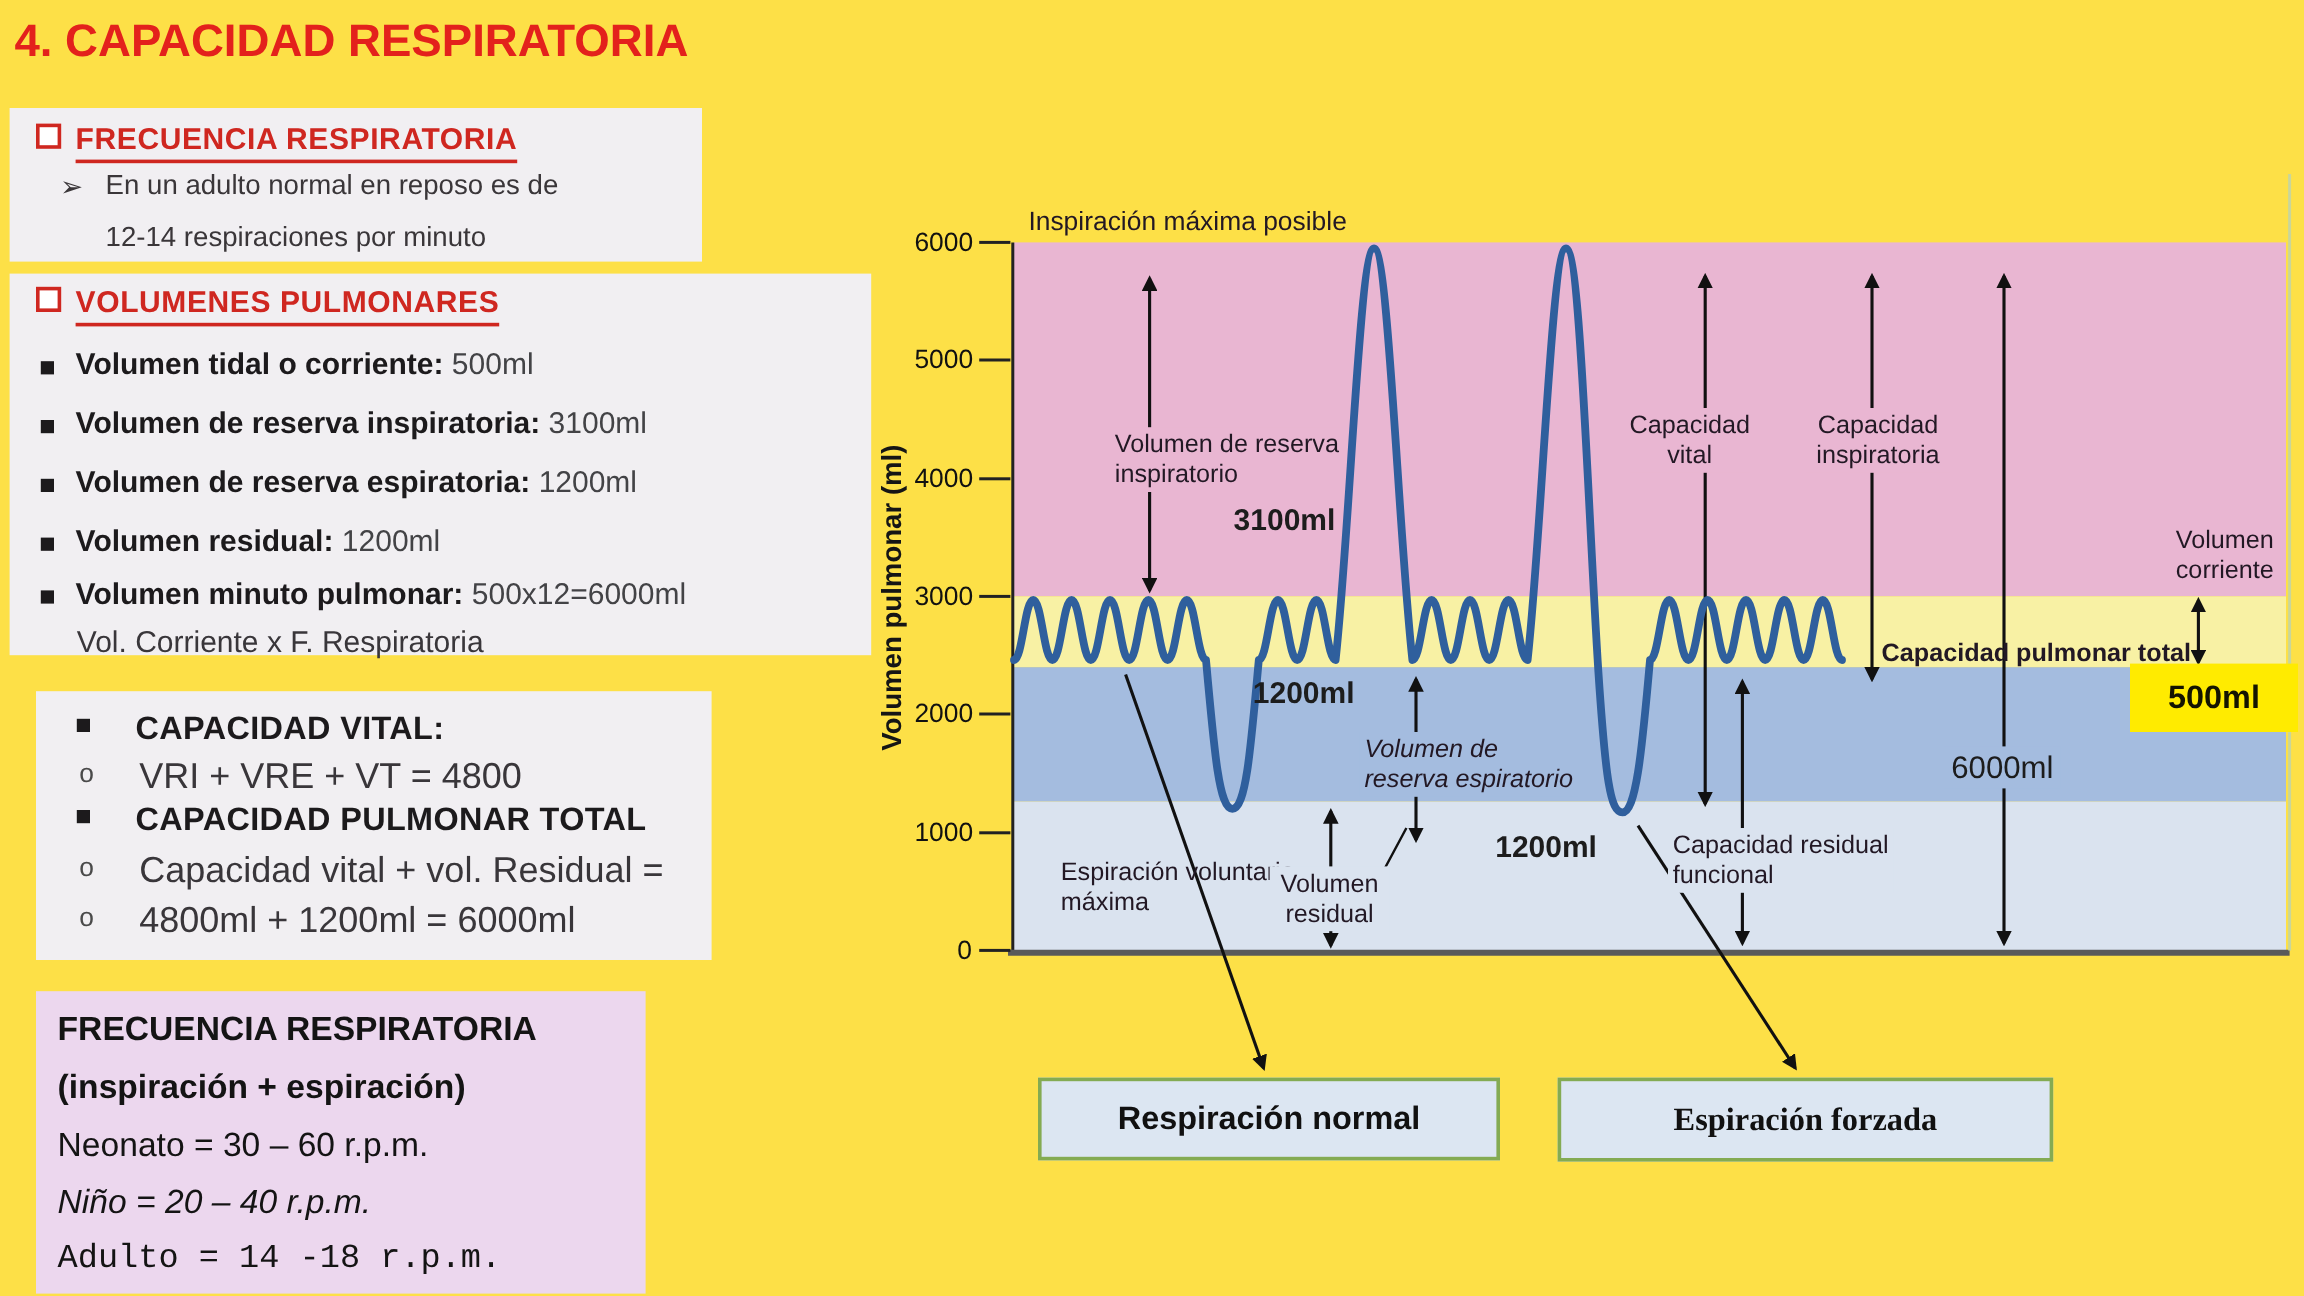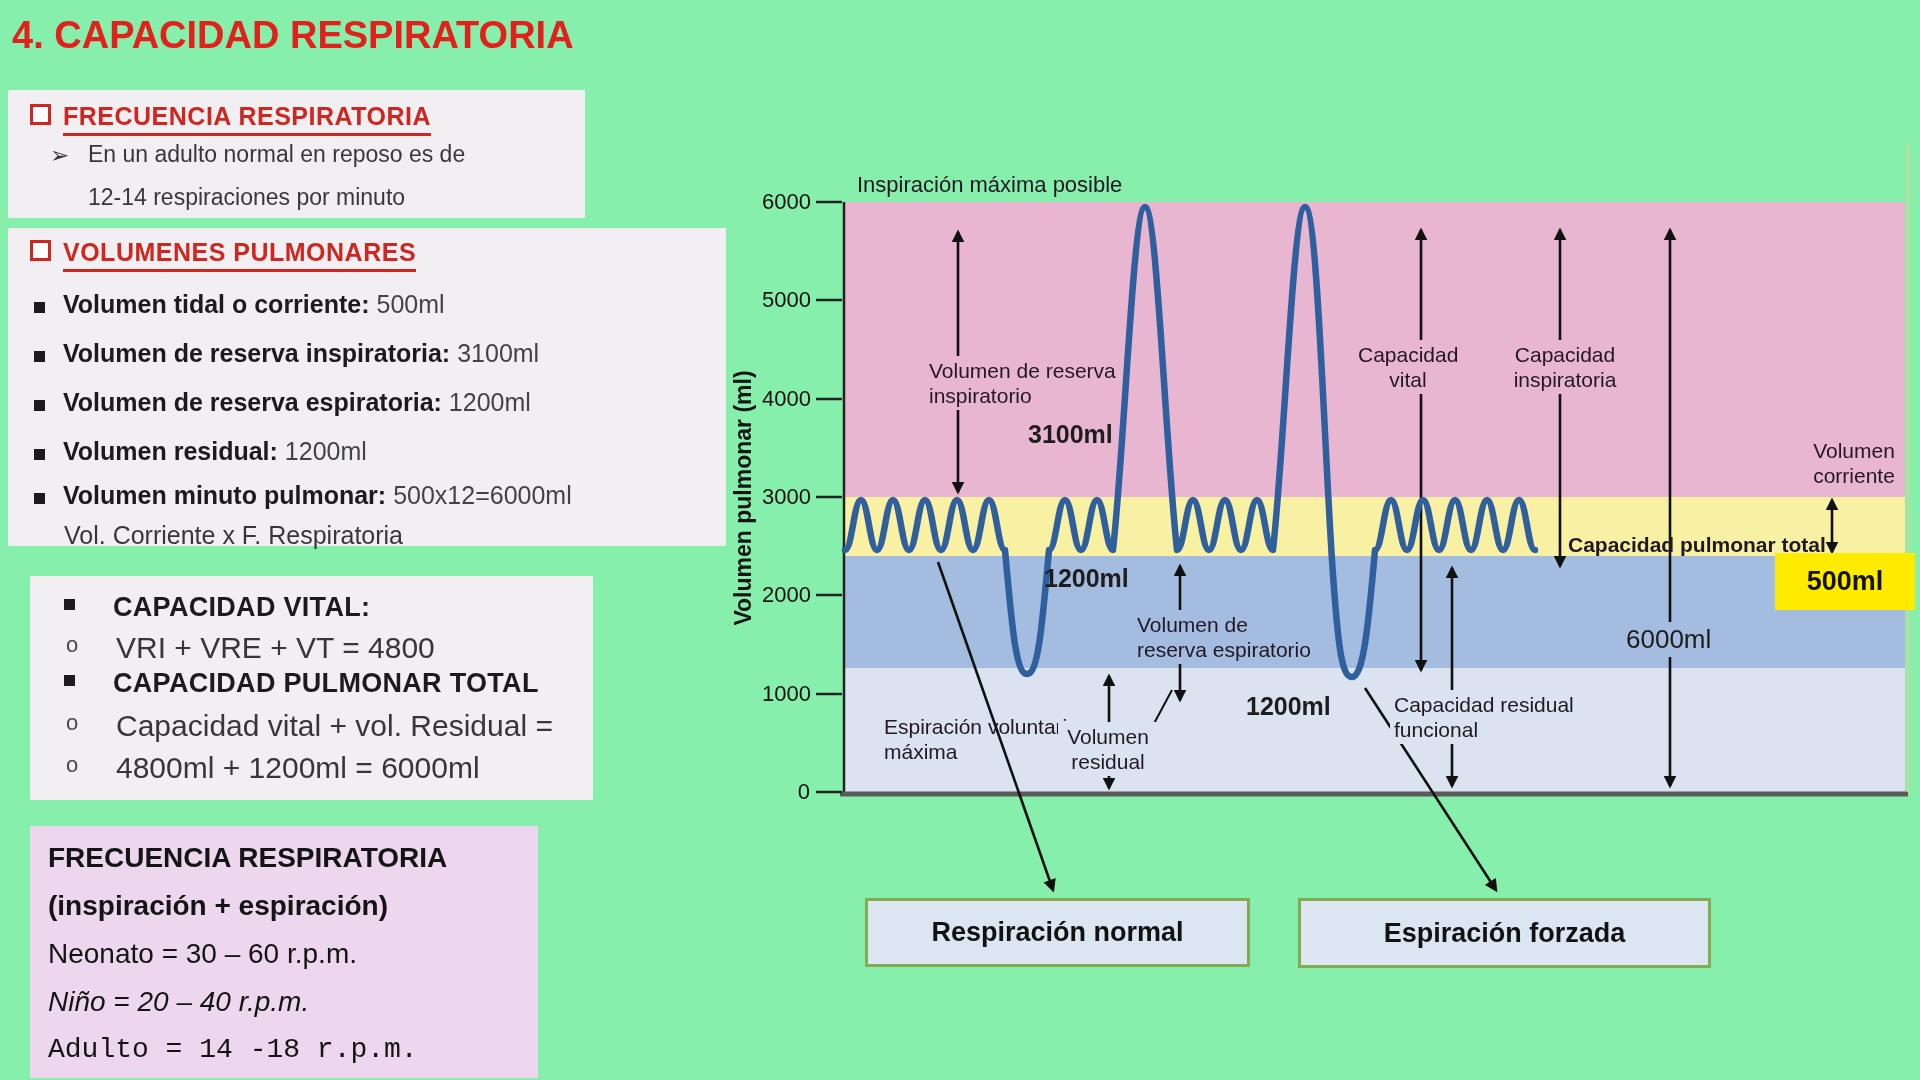--- a/index.html
+++ b/index.html
@@ -1,16 +1,16 @@
 <!DOCTYPE html>
 <html><head>
 <meta charset="utf-8">
 <style>
   html,body{margin:0;padding:0;background:#ffffff;}
-  #slide{position:relative;width:1920px;height:1080px;background:#86efac;overflow:hidden;
+  #slide{position:relative;width:1920px;height:1080px;background:#fde047;overflow:hidden;
          font-family:"Liberation Sans", sans-serif;color:#222;}
   .abs{position:absolute;}
   .panel{background:#f1eff2;}
   .title{font-size:38px;font-weight:bold;color:#e3211c;letter-spacing:0px;}
   .redhead{font-size:25px;font-weight:bold;color:#cf2720;border-bottom:3px solid #cf2720;
            padding-bottom:2px;display:inline-block;letter-spacing:0.5px;}
   .chkbox{display:inline-block;width:15px;height:15px;border:3px solid #cf2720;margin-right:12px;background:#fff;}
   .bodytxt{font-size:23px;color:#3a3639;}
   .blt{font-size:25px;color:#232023;}
   .blt b{color:#1c1a1c;}
@@ -196,21 +196,21 @@
   </div>
 
   <div class="abs" style="left:1775px;top:553px;width:140px;height:57px;background:#ffeb00;display:flex;align-items:center;justify-content:center;">
     <span style="font-size:27px;font-weight:600;color:#141400;">500ml</span>
   </div>
 
   <div class="abs" style="left:1620px;top:622px;font-size:26px;color:#1c1c1c;background:#a4bcdf;padding:2px 6px;">6000ml</div>
 
   <div class="abs mlval" style="left:1044px;top:564px;">1200ml</div>
 
-  <div class="abs chlab onblue" style="left:1133px;top:610px;padding:2px 4px;">
+  <div class="abs chlab onblue" style="left:1133px;top:610px;padding:2px 4px;font-style:italic;">
     <div>Volumen de</div>
     <div>reserva espiratorio</div>
   </div>
 
   <div class="abs chlab" style="left:884px;top:714px;">
     <div>Espiración voluntaria</div>
     <div>máxima</div>
   </div>
 
   <div class="abs chlab center onlight" style="left:1058px;top:722px;width:100px;padding:2px 0;">
@@ -219,15 +219,15 @@
   </div>
 
   <div class="abs mlval" style="left:1246px;top:692px;">1200ml</div>
 
   <div class="abs chlab onlight" style="left:1390px;top:690px;padding:2px 4px;">
     <div>Capacidad residual</div>
     <div>funcional</div>
   </div>
 
   <div class="abs greenbox" style="left:865px;top:898px;width:379px;height:63px;">Respiración normal</div>
-  <div class="abs greenbox" style="left:1298px;top:898px;width:407px;height:64px;">Espiración forzada</div>
+  <div class="abs greenbox" style="left:1298px;top:898px;width:407px;height:64px;font-family:Liberation Serif, serif;">Espiración forzada</div>
 
 </div>
 
 </body></html>

